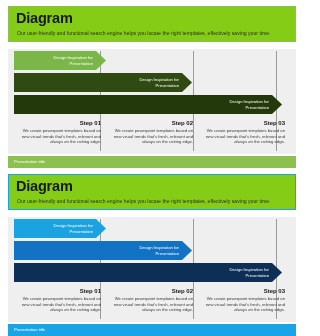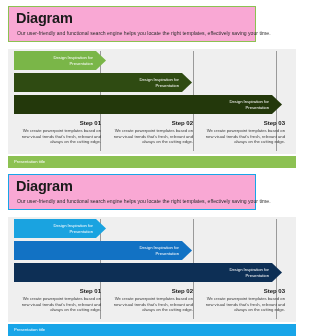--- a/index.html
+++ b/index.html
@@ -18,22 +18,22 @@
   .slide-inner {
     position: absolute;
     left: 4px; top: 3px;
     width: 292px; height: 160px;
     background: #ffffff;
   }
   
   .header {
     position: absolute;
     left: 4px; top: 3px;
-    width: 248px; height: 36px;
-    background: #f9a8d4;
+    width: 288px; height: 36px;
+    background: #84cc16;
     border: 1.6px solid var(--accent);
   }
   .title {
     position: absolute;
     left: 7px; top: 2px;
     font-size: 14.5px;
     font-weight: bold;
     letter-spacing: -0.2px;
     color: #1a1a1a;
     line-height: 18px;

